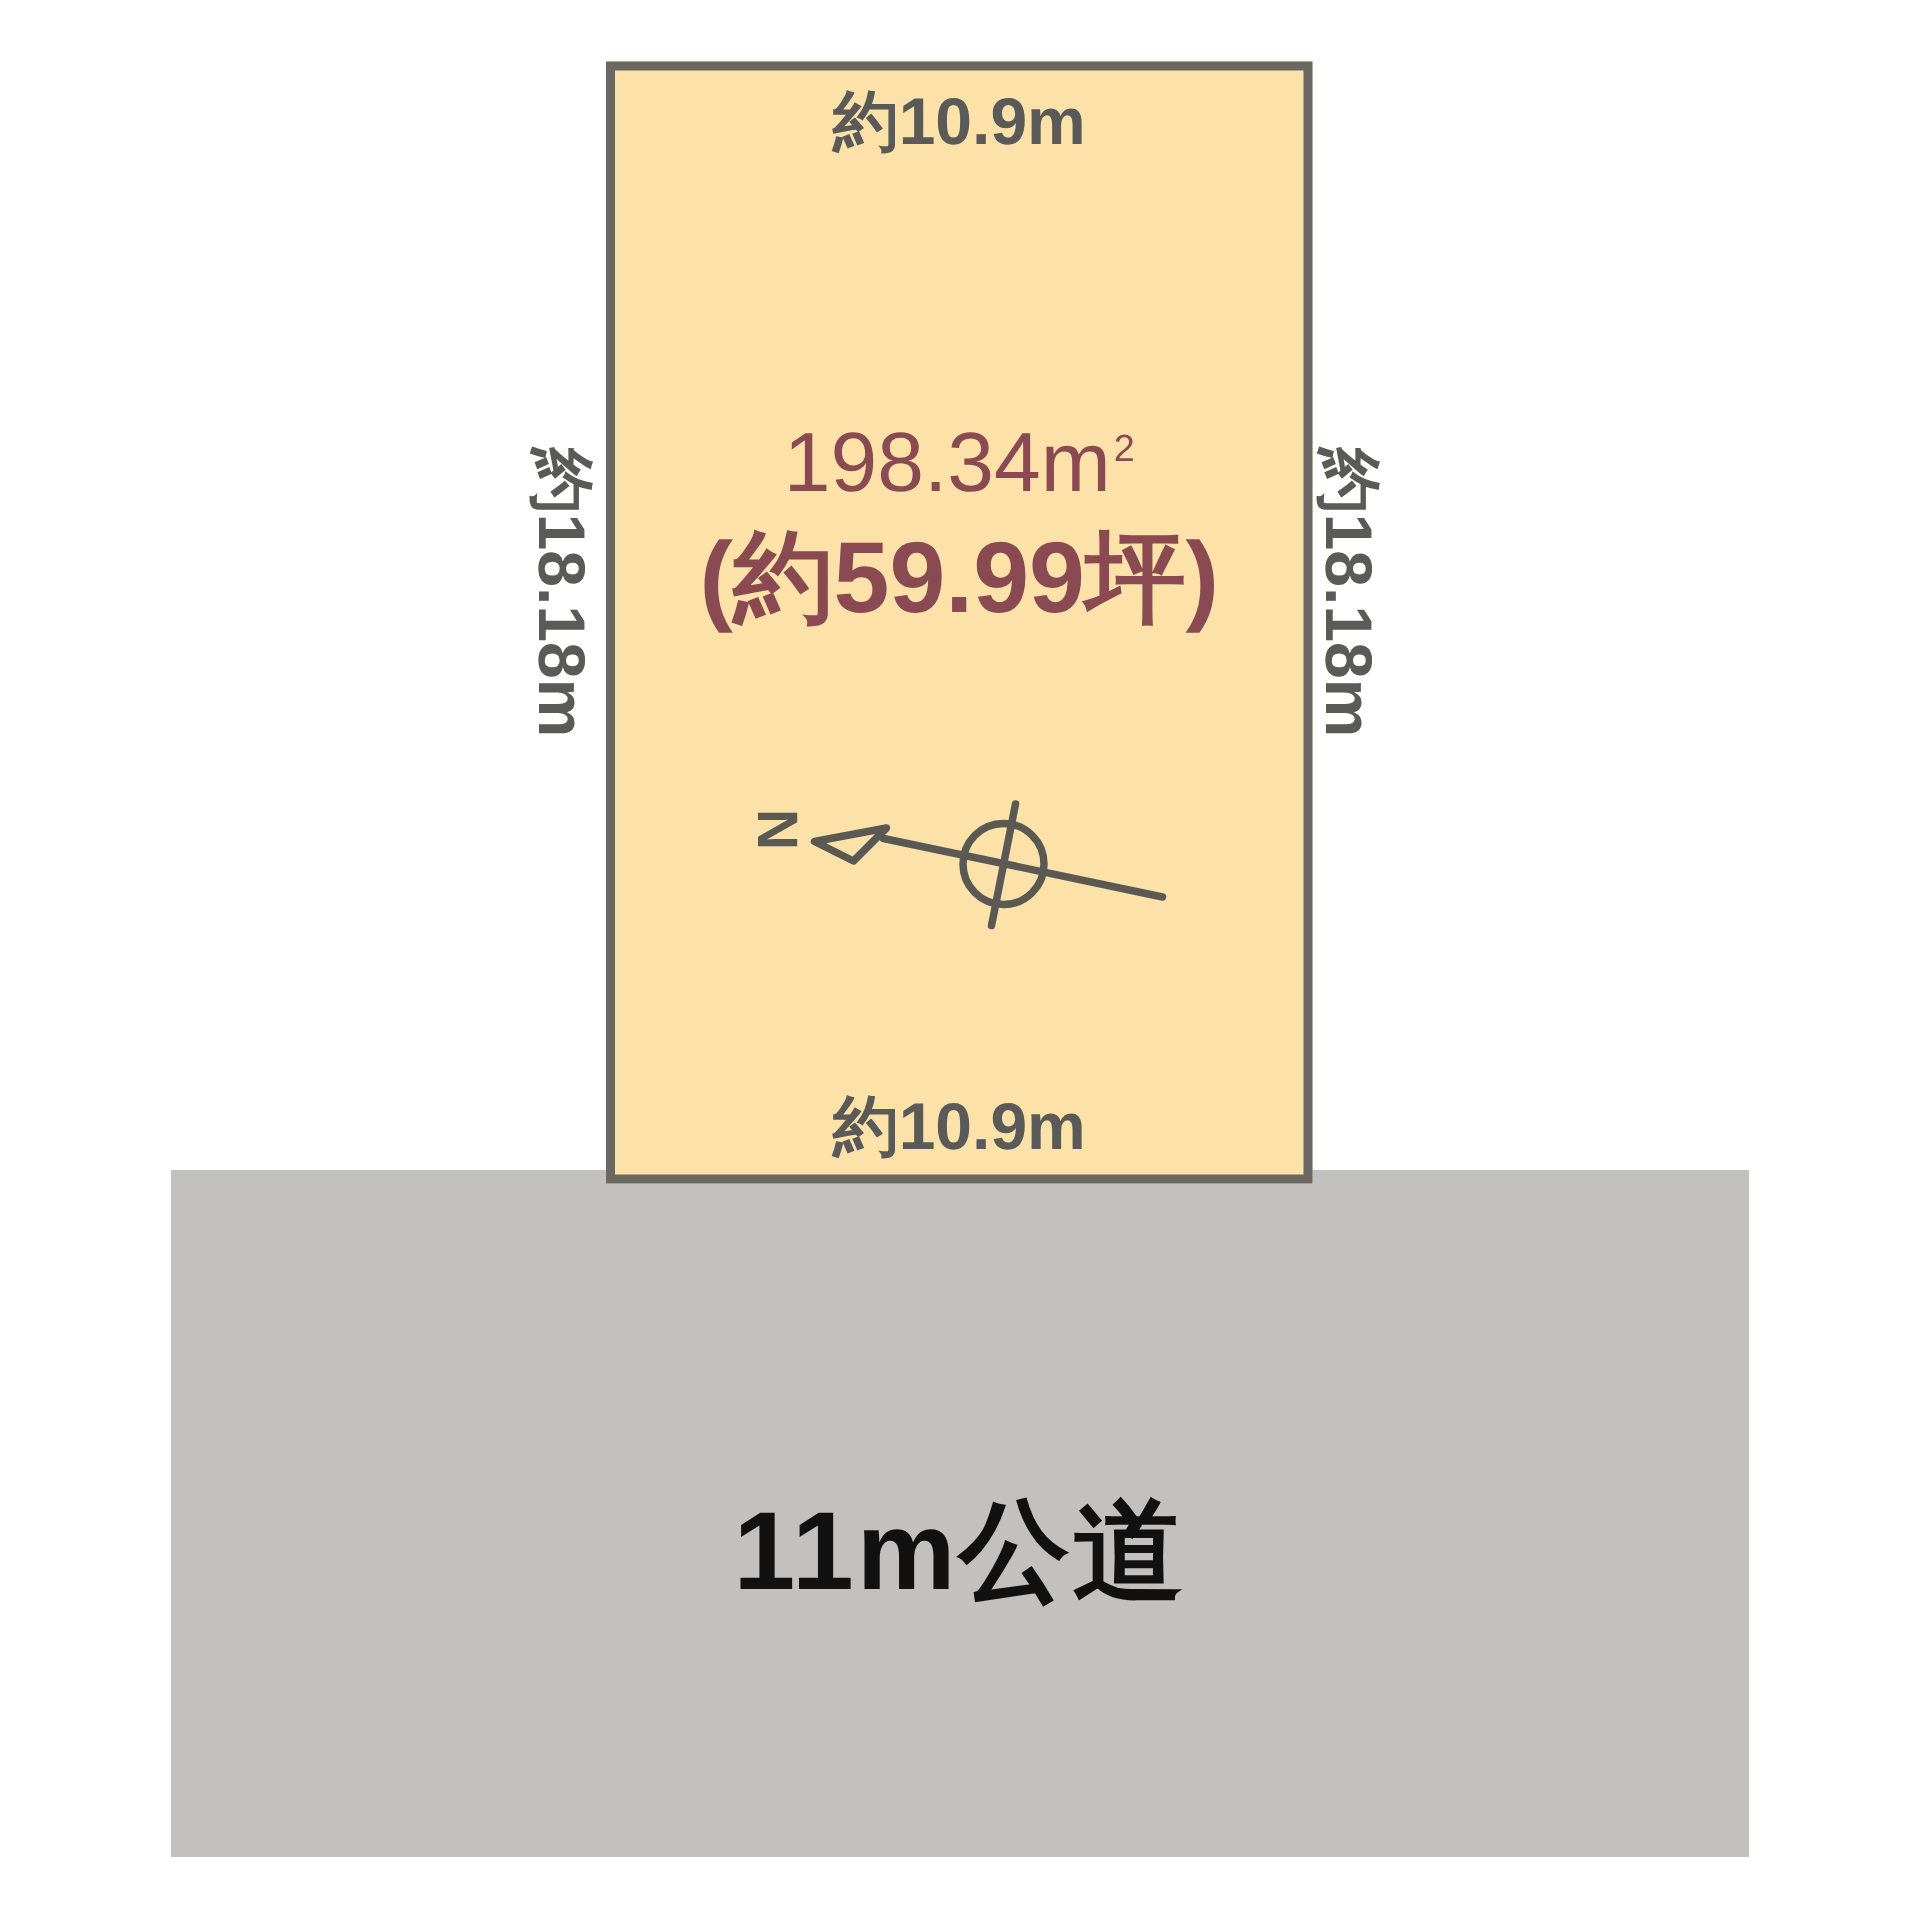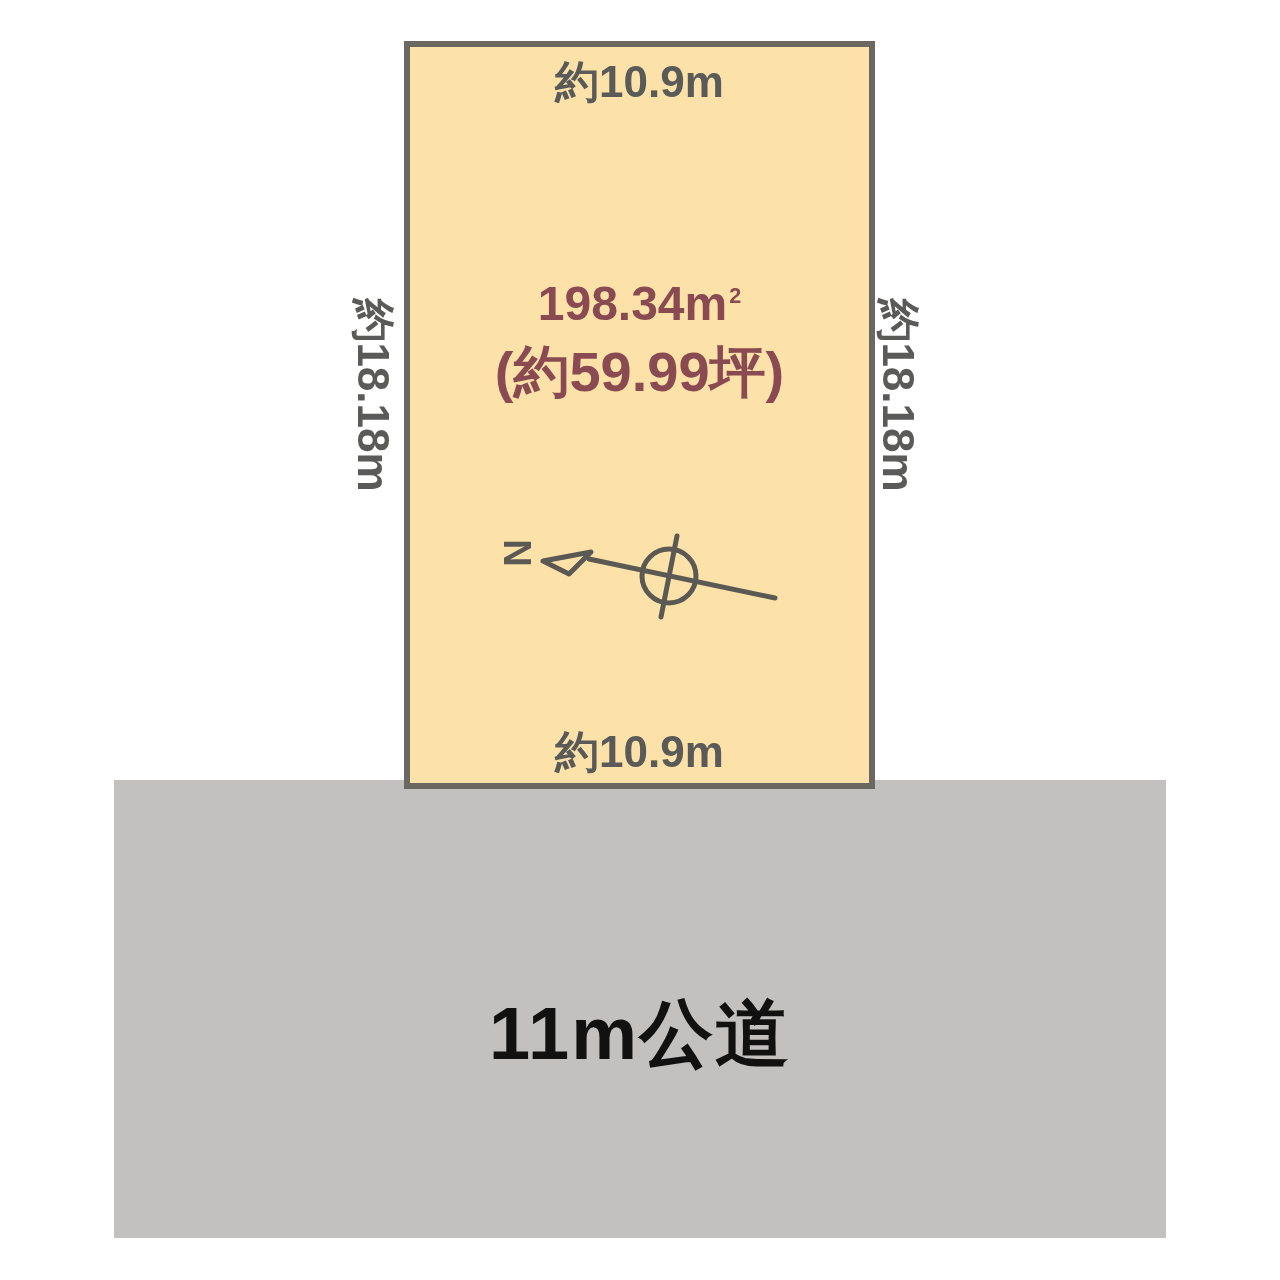--- a/index.html
+++ b/index.html
@@ -86,33 +86,33 @@
   
   .area-block {
     position: absolute;
     left: 404px;
     top: 280px;
     width: 471px;
     text-align: center;
     color: #8A4A52;
   }
   .area-m2 {
-    font-size: 48px;
-    font-weight: bold;
+    font-size: 56px;
+    font-weight: normal;
     line-height: 1;
   }
   .area-m2 sup {
     font-size: 0.45em;
     line-height: 0;
     vertical-align: 0.8em;
     margin-left: 2px;
   }
   .area-tsubo {
     margin-top: 16px;
-    font-size: 56px;
+    font-size: 67px;
     font-weight: bold;
     line-height: 1;
   }
 
   
   .compass {
     position: absolute;
     left: 480px;
     top: 505px;
     width: 340px;

